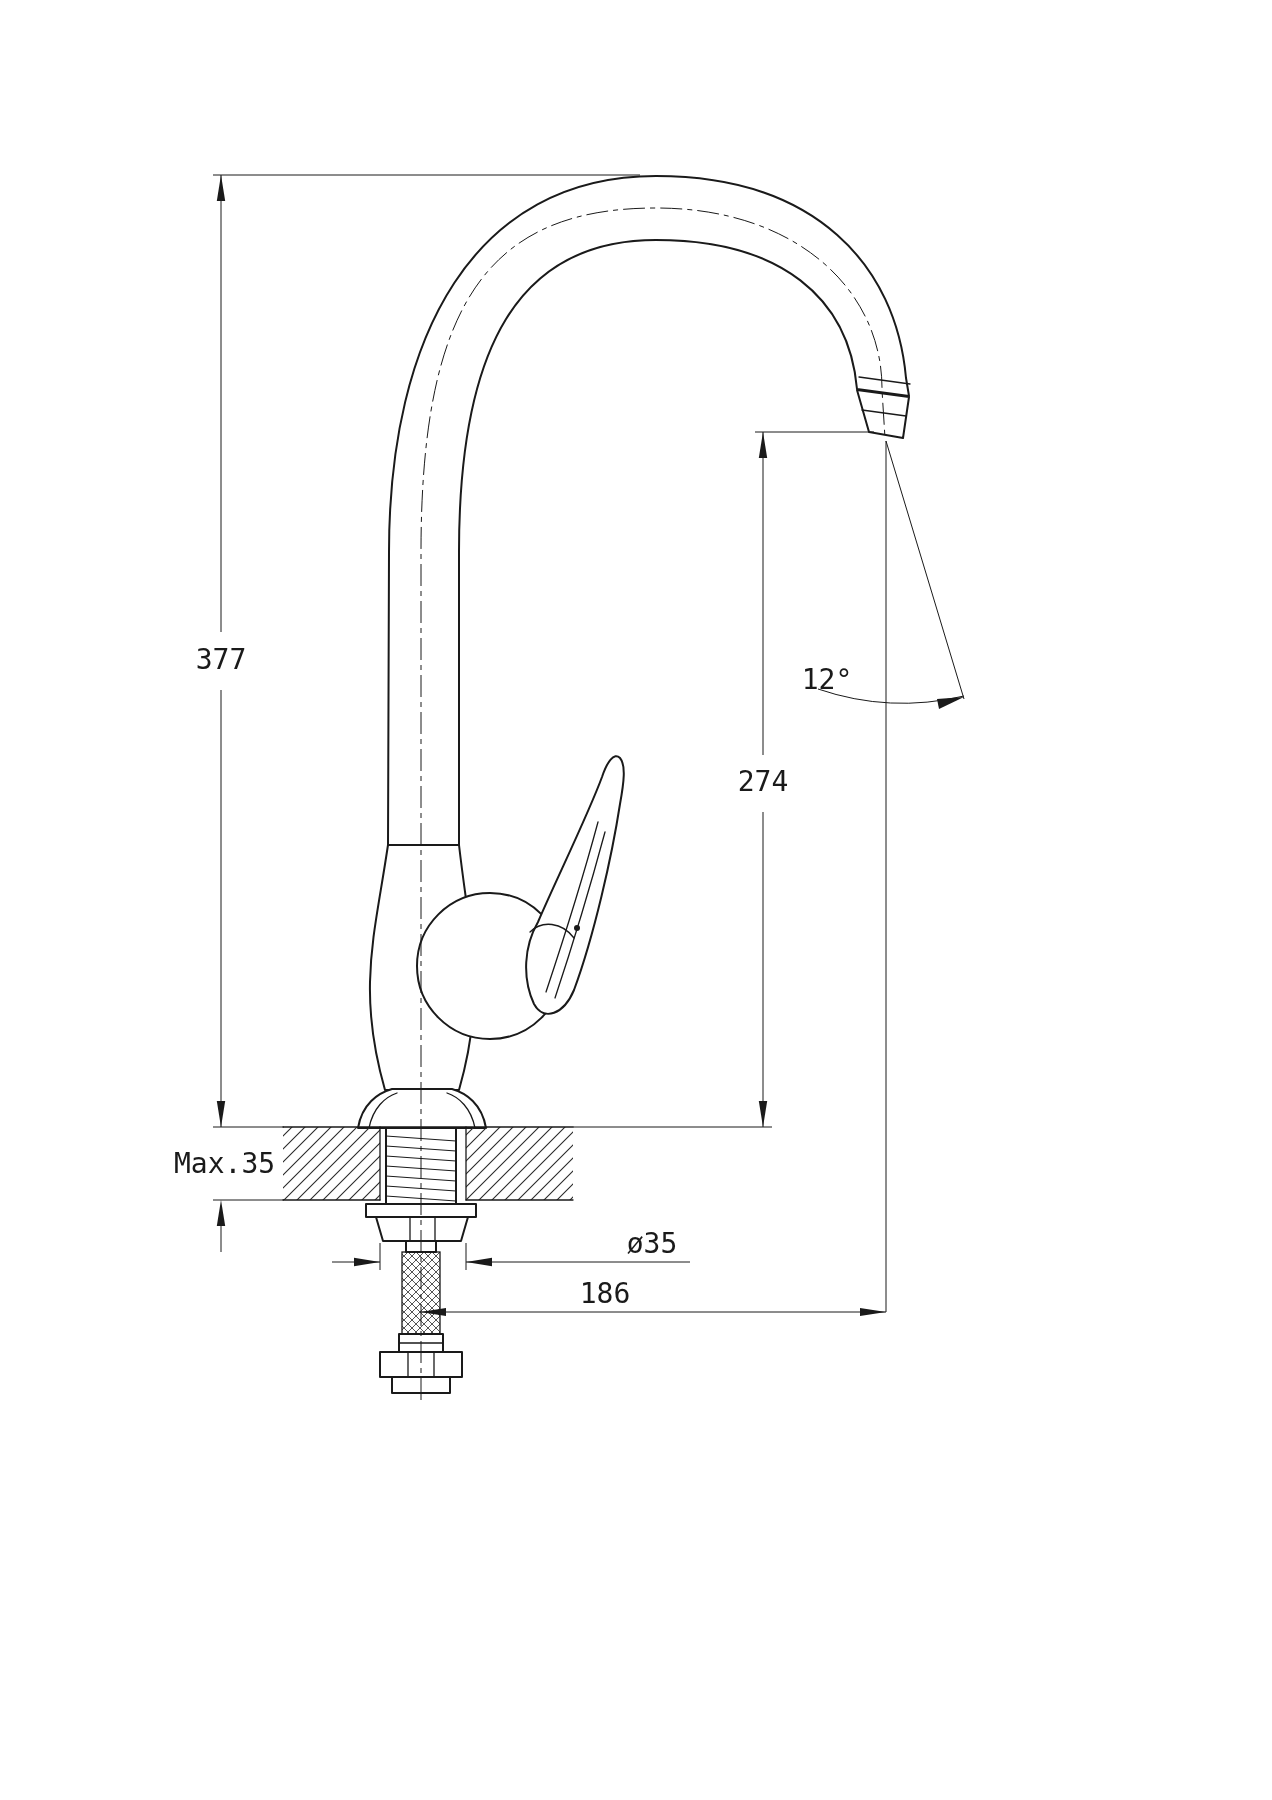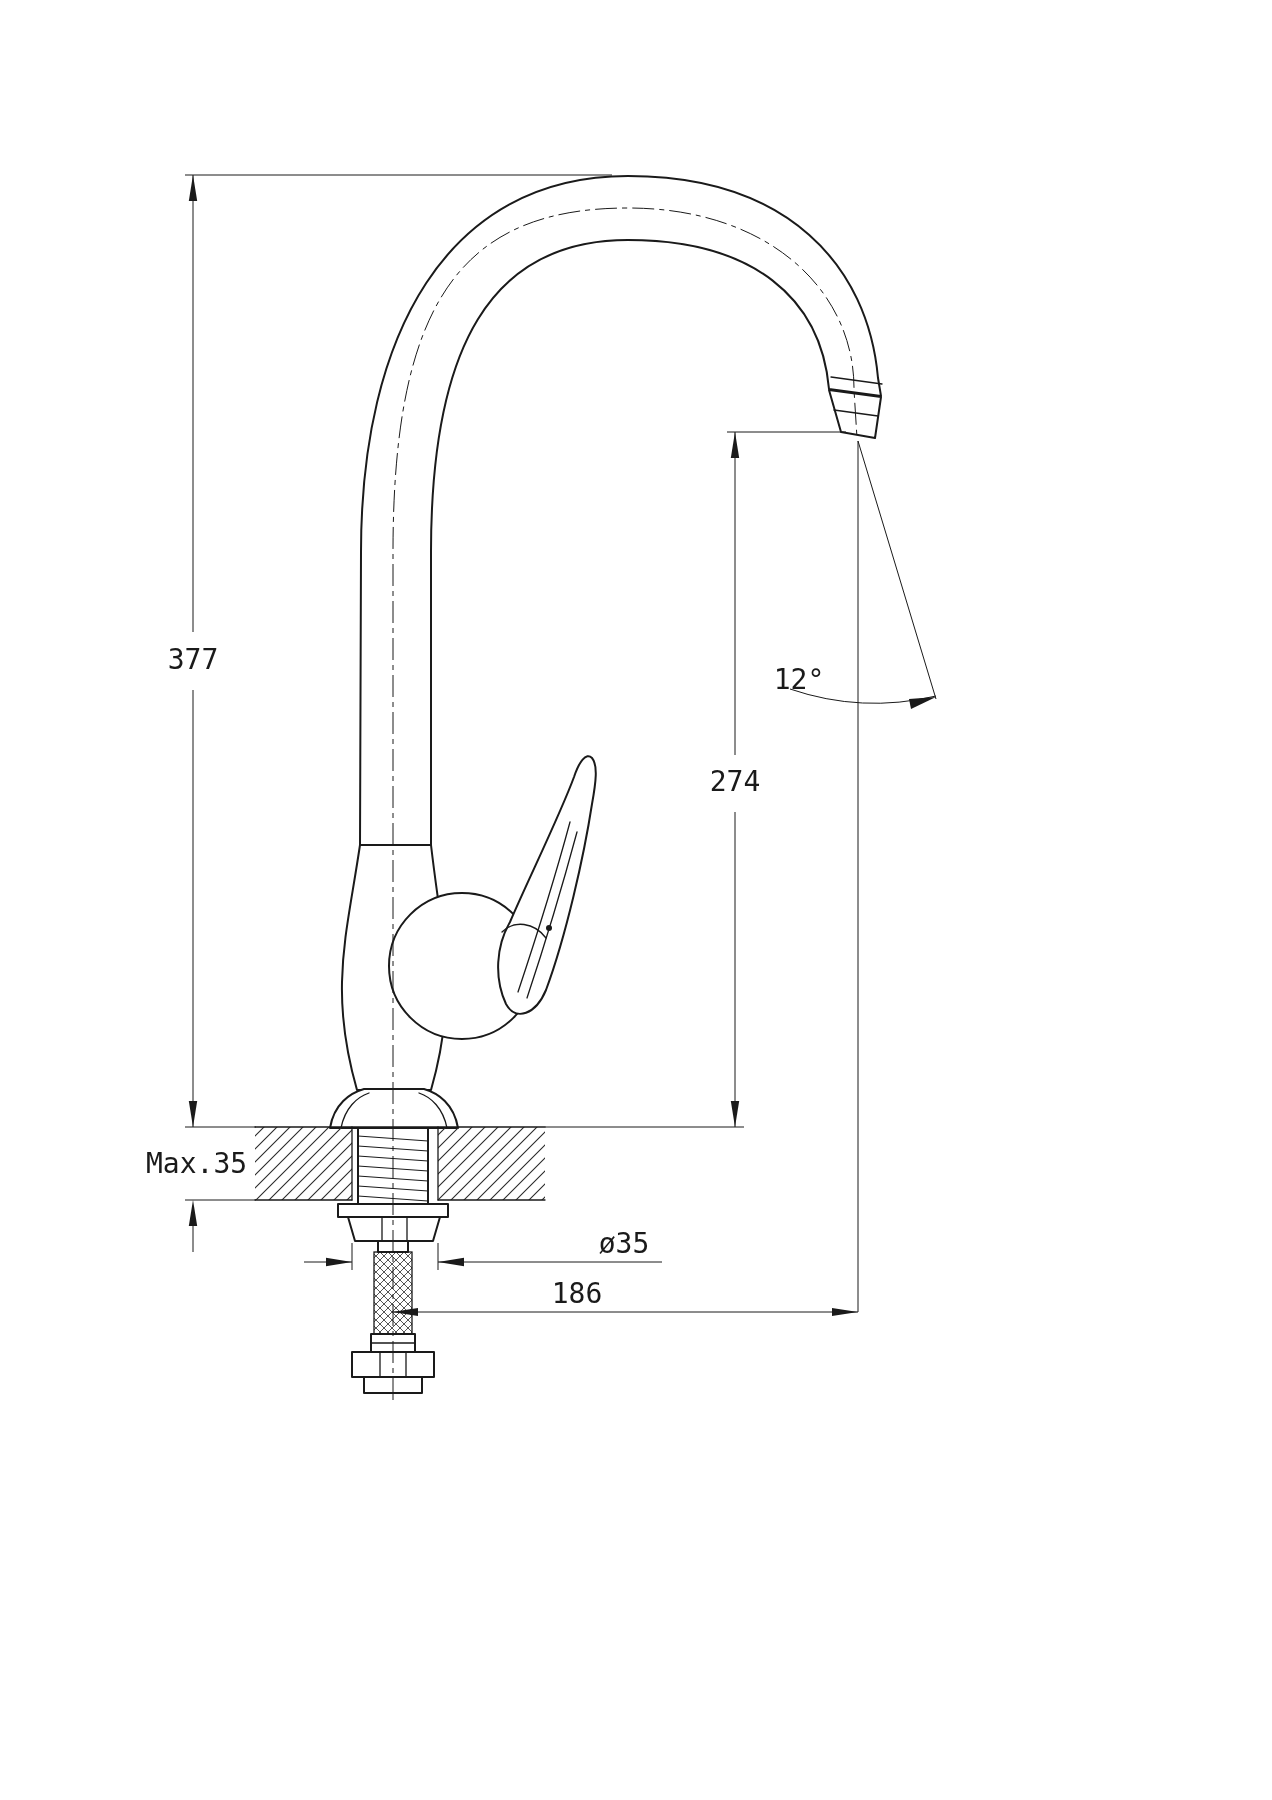--- a/index.html
+++ b/index.html
@@ -1,20 +1,21 @@
 <!DOCTYPE html>
 <html><head>
 <meta charset="utf-8">
 <style>
   html,body { margin:0; padding:0; background:#ffffff; }
   .canvas {
     position:relative;
     width:1012px; height:1800px;
     background:#ffffff;
     font-family:"DejaVu Sans Mono", monospace;
+    padding-left:28px;
   }
   svg { display:block; }
   .outline { fill:#ffffff; stroke:#1a1a1a; stroke-width:2; stroke-linejoin:round; }
   .detail  { fill:none; stroke:#1a1a1a; stroke-width:1.3; stroke-linecap:round; }
   .thin    { fill:none; stroke:#1a1a1a; stroke-width:1; }
   .dim     { fill:none; stroke:#1a1a1a; stroke-width:1; }
   .arrow   { fill:#1a1a1a; stroke:none; }
   .cl      { fill:none; stroke:#1a1a1a; stroke-width:1; stroke-dasharray:22 5 5 5; }
   .dim-label {
     font-family:"DejaVu Sans Mono", monospace;

